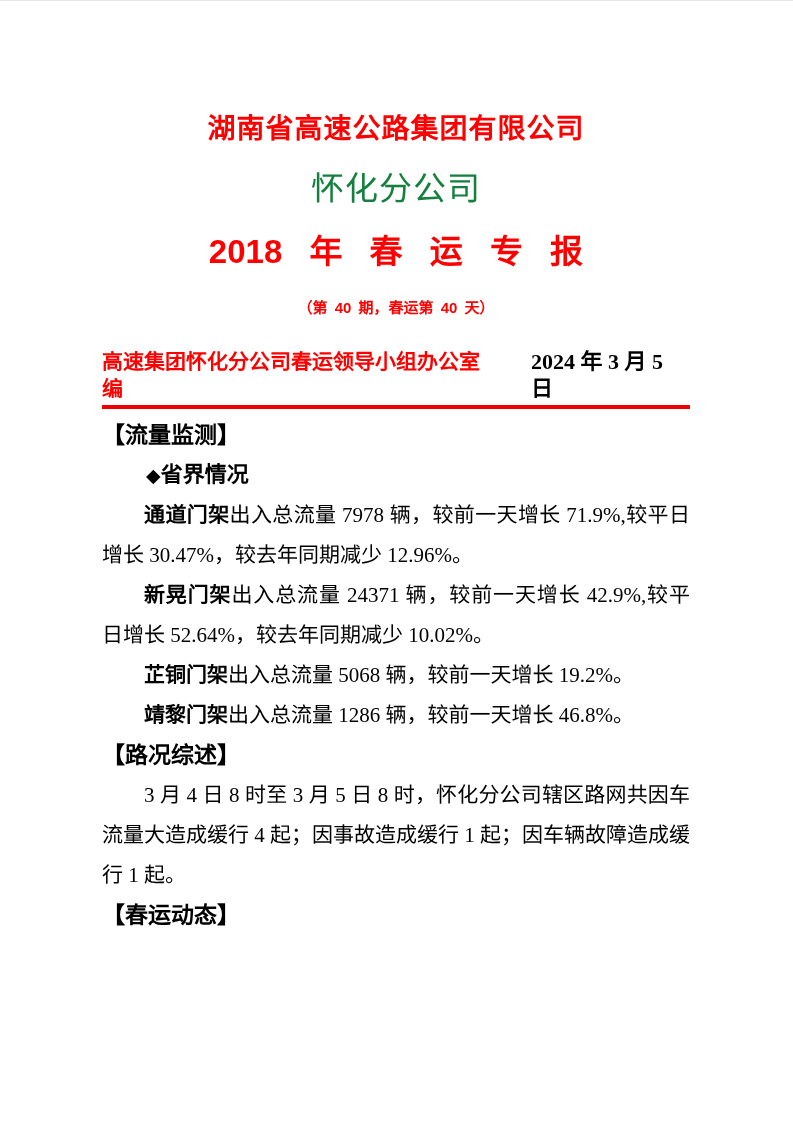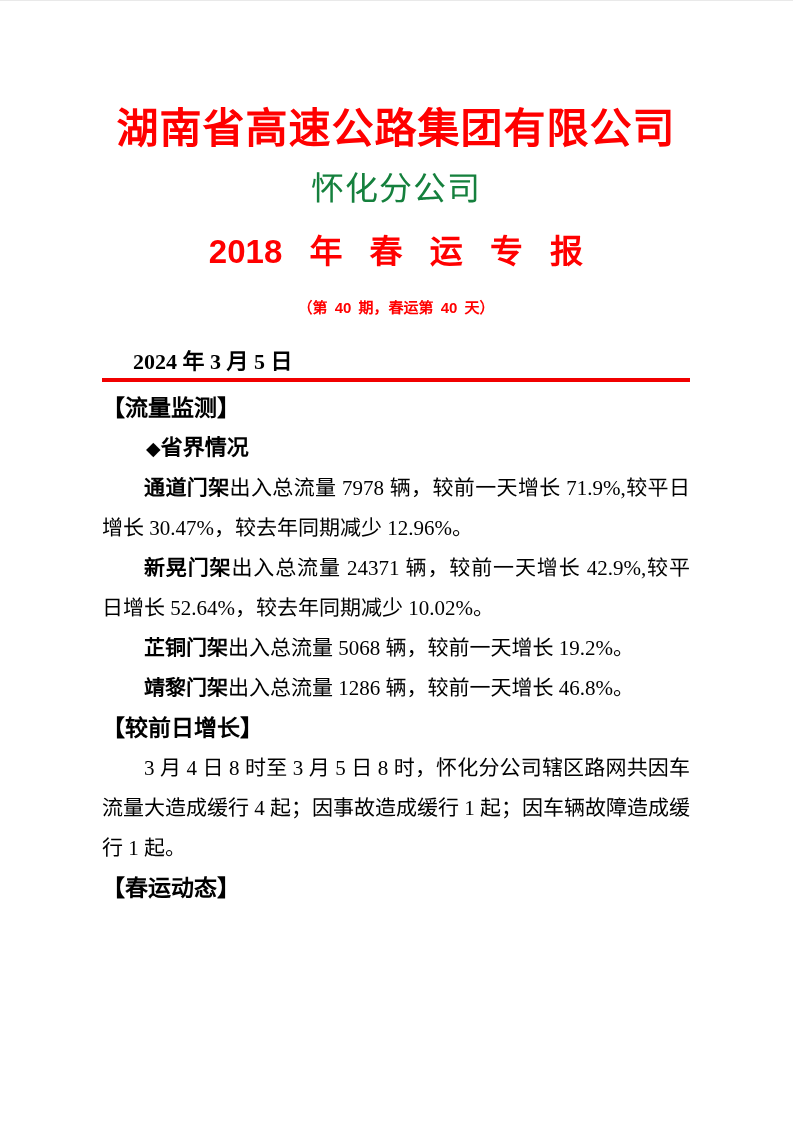--- a/index.html
+++ b/index.html
@@ -18,21 +18,21 @@
     border-top: 1px solid #e9e9e9;
     font-family: "Liberation Serif", "DejaVu Serif", serif;
     color: #000000;
     overflow: hidden;
   }
   
   .org-line1 {
     margin: 0;
     font-family: "Liberation Sans", "DejaVu Sans", sans-serif;
     font-weight: bold;
-    font-size: 42px;
+    font-size: 28px;
     line-height: 44px;
     text-align: center;
     color: #ff0000;
     letter-spacing: 1px;
   }
   .org-line2 {
     margin: 16px 0 0 0;
     font-family: "Liberation Sans", "DejaVu Sans", sans-serif;
     font-weight: normal;
     font-size: 33px;
@@ -127,40 +127,41 @@
 <body>
 
 <div class="page">
 
   <header>
     <h1 class="org-line1">湖南省高速公路集团有限公司</h1>
     <h1 class="org-line2">怀化分公司</h1>
     <h1 class="report-title">2018 年 春 运 专 报</h1>
     <div class="issue-info">（第 40 期，春运第 40 天）</div>
     <div class="masthead">
+      <span class="editor">高速集团怀化分公司春运领导小组办公室编</span>
       <span class="issue-date">2024 年 3 月 5 日</span>
     </div>
   </header>
 
   <main>
 
     <h2 class="section-heading">【流量监测】</h2>
 
 
     <p class="subheading"><span class="bullet">◆</span><span>省界情况</span></p>
 
     <p class="para"><span class="gate-name">通道门架</span><span>出入总流量 7978 辆，较前一天增长 71.9%,较平日增长 30.47%，较去年同期减少 12.96%。</span></p>
 
     <p class="para"><span class="gate-name">新晃门架</span><span>出入总流量 24371 辆，较前一天增长 42.9%,较平日增长 52.64%，较去年同期减少 10.02%。</span></p>
 
     <p class="para"><span class="gate-name">芷铜门架</span><span>出入总流量 5068 辆，较前一天增长 19.2%。</span></p>
 
     <p class="para"><span class="gate-name">靖黎门架</span><span>出入总流量 1286 辆，较前一天增长 46.8%。</span></p>
 
-    <h2 class="section-heading">【较前日增长】</h2>
+    <h2 class="section-heading">【路况综述】</h2>
 
     <p class="para">3 月 4 日 8 时至 3 月 5 日 8 时，怀化分公司辖区路网共因车流量大造成缓行 4 起；因事故造成缓行 1 起；因车辆故障造成缓行 1 起。</p>
 
     <h2 class="section-heading">【春运动态】</h2>
 
   </main>
 
 </div>
 
 </body></html>

